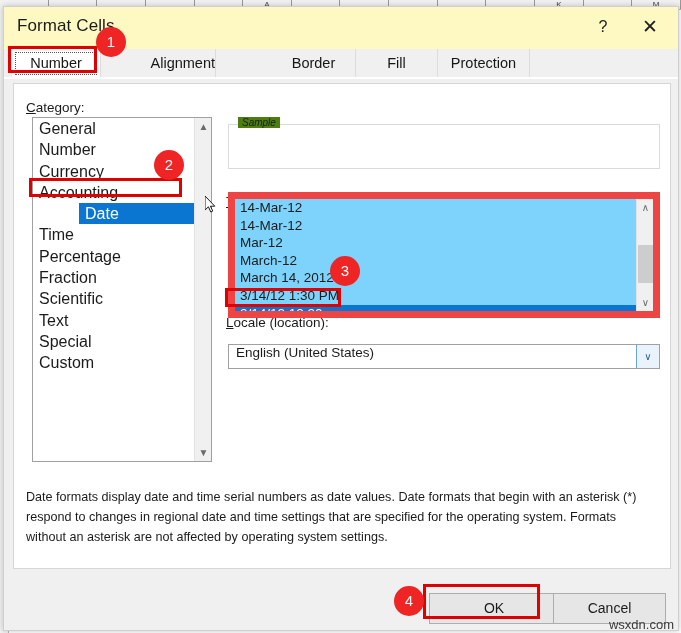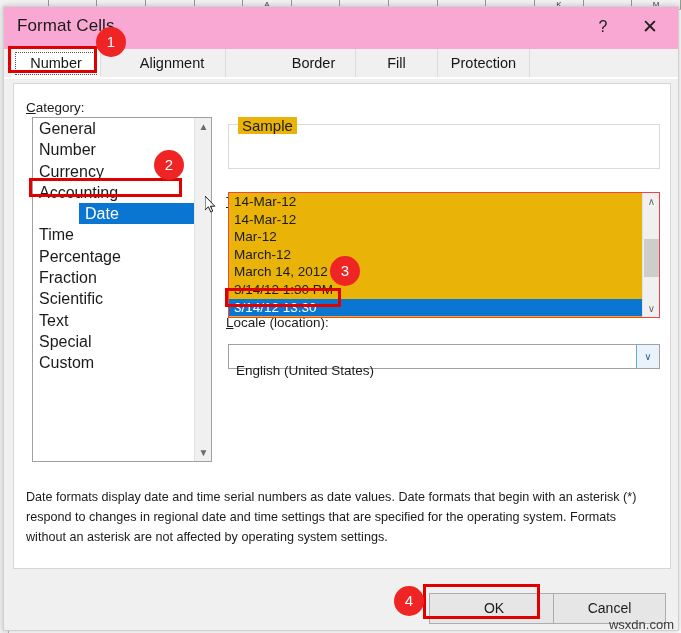--- a/index.html
+++ b/index.html
@@ -58,21 +58,21 @@
     background: #f0f0f0;
     border: 1px solid #cfcfcf;
     box-sizing: border-box;
     box-shadow: 0 0 6px rgba(0,0,0,0.22);
   }
   #titlebar {
     position: absolute;
     left: 0; top: 0;
     width: 100%;
     height: 42px;
-    background: #f9a8d4;
+    background: #fef9c3;
   }
   #dialog-title {
     position: absolute;
     left: 13px;
     top: 9px;
     font-size: 17px;
     color: #1b1b1b;
     letter-spacing: .1px;
   }
   .titlebtn {
@@ -224,43 +224,44 @@
     top: 117px;
     width: 432px;
     height: 45px;
     border: 1px solid #dadada;
     box-sizing: border-box;
   }
   #sample-legend {
     position: absolute;
     left: 234px;
     top: 110px;
-    background: #eab308;
+    background: #4d7c0f;
     padding: 0 4px;
-    font-size: 15px;
-    color: #1b1b1b;
+    font-size: 10px;
+    color: #1b1b1b;
+    font-style: italic;
   }
   #sample-value {
     position: absolute;
     left: 236px;
     top: 132px;
     font-size: 13.5px;
     color: #1b1b1b;
   }
 
   
   #type-label { left: 222px; top: 167px; margin-top: 20px; }
   #type-list {
     position: absolute;
     left: 224px;
     top: 185px;
     width: 432px;
     height: 126px;
-    background: #eab308;
-    border: 1px solid #ef4444;
+    background: #7dd3fc;
+    border: 7px solid #ef4444;
     box-sizing: border-box;
     overflow: hidden;
   }
   #type-items {
     position: absolute;
     left: 0; top: 0;
     right: 17px;
   }
   .type-item {
     height: 17.6px;
@@ -285,21 +286,21 @@
     width: 432px;
     height: 25px;
     background: #ffffff;
     border: 1px solid #a0a0a0;
     box-sizing: border-box;
     cursor: default;
   }
   #locale-value {
     position: absolute;
     left: 7px;
-    top: 18px;
+    top: 0;
     font-size: 13.5px;
     color: #1b1b1b;
   }
   #locale-arrow-box {
     position: absolute;
     right: 0; top: 0;
     width: 23px;
     height: 23px;
     background: #eaf3fb;
     border-left: 1px solid #6aa6d6;
@@ -415,21 +416,21 @@
 <div id="dialog">
 
   <div id="titlebar">
     <div id="dialog-title">Format Cells</div>
     <button class="titlebtn" id="help-button">?</button>
     <button class="titlebtn" id="close-button">✕</button>
   </div>
 
   <div id="tabstrip">
       <div class="tab selected" style="left: 8px; width: 89px;"><span>Number</span><span class="focusring"></span></div>
-      <div class="tab" style="left: 115px; width: 107px;"><span>Alignment</span></div>
+      <div class="tab" style="left: 105px; width: 107px; text-align: right;"><span>Alignment</span></div>
       <div class="tab" style="left: 268px; width: 84px;"><span>Border</span></div>
       <div class="tab" style="left: 352px; width: 82px;"><span>Fill</span></div>
       <div class="tab" style="left: 434px; width: 92px;"><span>Protection</span></div>
     </div>
   <div id="tab-underline-white"></div>
 
   <div id="body-panel"></div>
 
   <div class="field-label" id="category-label"><u>C</u>ategory:</div>
   <div id="category-list">

